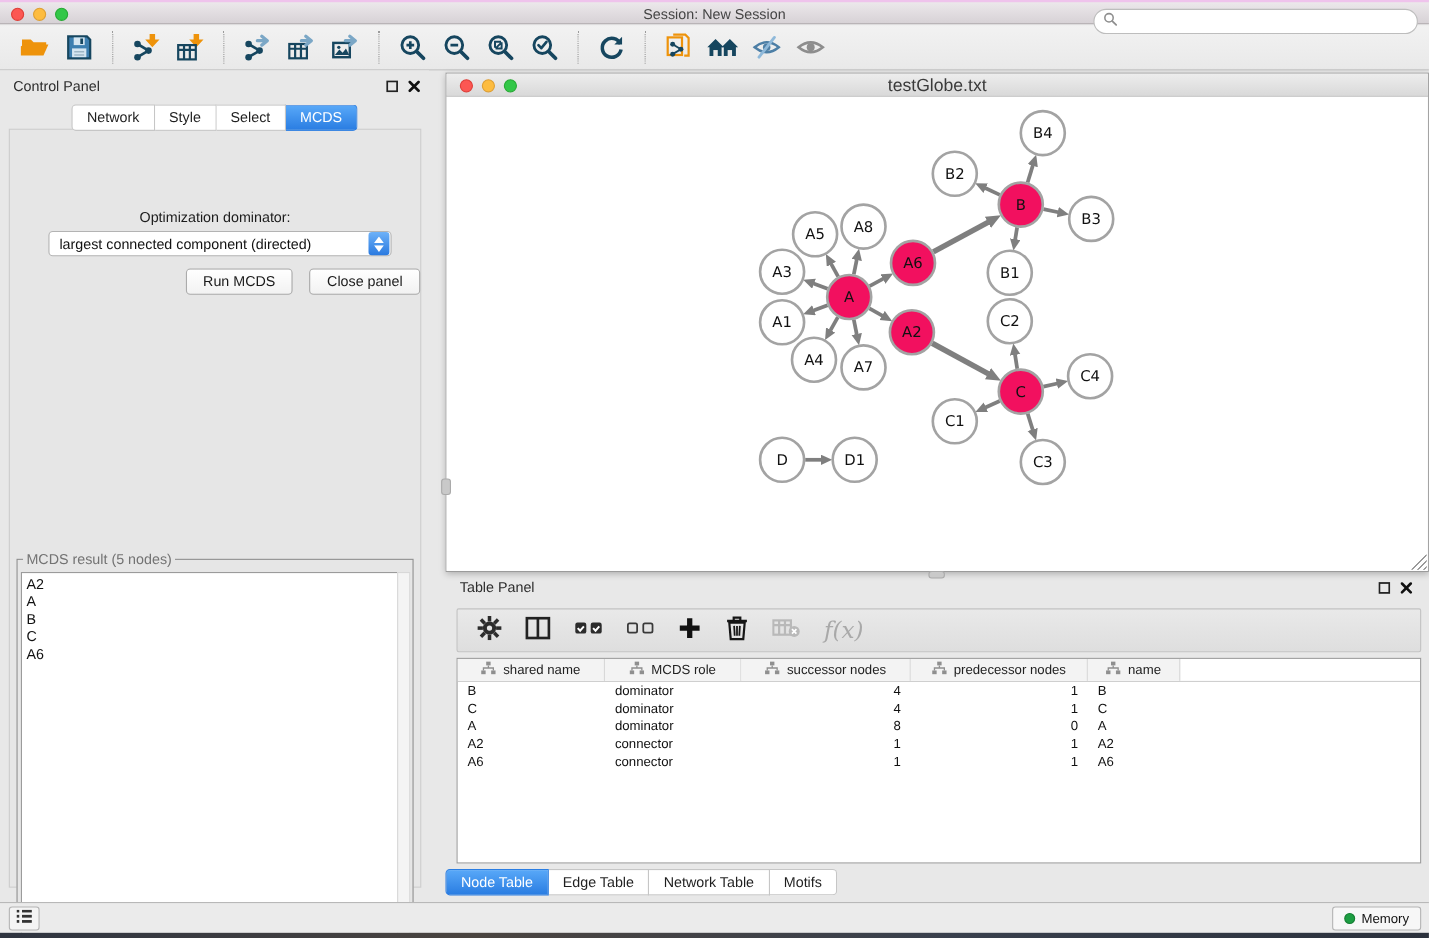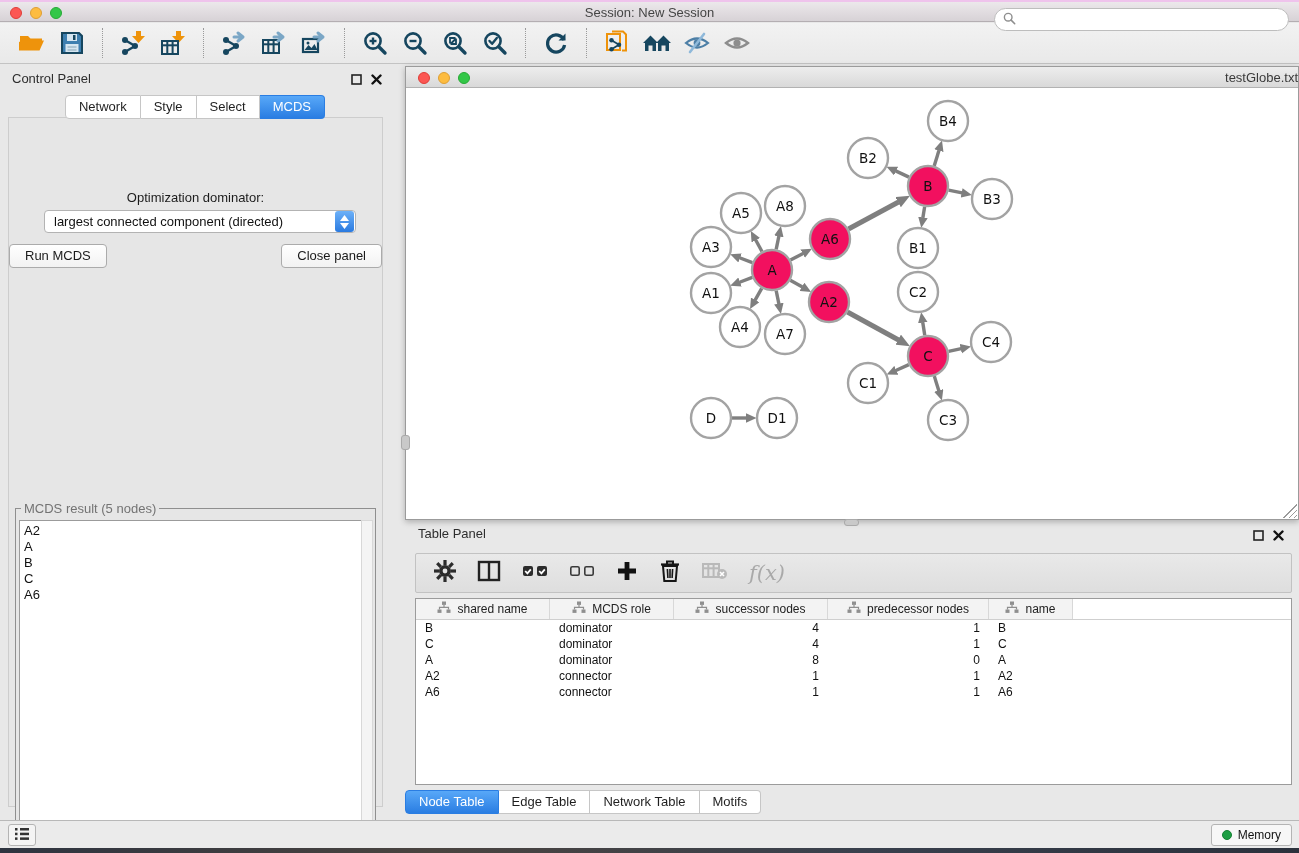--- a/index.html
+++ b/index.html
@@ -42,36 +42,36 @@
   .seg-btn.active { background:linear-gradient(#58a8f8,#2a7de2); color:#fff; border-color:#2a7de2; }
   .cp-body { position:absolute; left:8px; top:53px; width:375px; height:690px;
     background:#e6e6e6; border:1px solid #cdcdcd; }
   .opt-label { position:absolute; left:0; width:100%; top:72px; text-align:center; font-size:13px; color:#1c1c1c; }
   .combo { position:absolute; left:35px; top:92px; width:312px; height:23px; background:#fff;
     border:1px solid #b3b3b3; border-radius:4px; display:flex; align-items:center; }
   .combo .combo-text { flex:1; font-size:13px; color:#111; padding-left:9px; white-space:nowrap; overflow:hidden; }
   .combo .stepper { width:19px; height:21px; border-radius:3px; margin-right:1px;
     background:linear-gradient(#6db1f8,#2a7ae0); display:flex; flex-direction:column; align-items:center; justify-content:center; gap:2px; }
   .combo .stepper svg { display:block; }
-  .cp-buttons { position:absolute; left:0; width:100%; top:126px; display:flex; justify-content:space-between; gap:15px; }
+  .cp-buttons { position:absolute; left:0; width:100%; top:126px; display:flex; justify-content:flex-end; gap:15px; }
   .push-btn { font-size:13px; color:#1a1a1a; background:linear-gradient(#ffffff,#f2f2f2);
     border:1px solid #ababab; border-radius:4px; padding:3px 15px 4px; cursor:default; }
   fieldset.result-box { position:absolute; left:6px; top:383px; width:361px; height:345px;
     border:1px solid #8f8f8f; background:#e6e6e6; padding:0; }
   fieldset.result-box legend { font-size:13px; color:#737373; margin-left:5px; padding:0 3px; }
   .result-list { position:absolute; left:3px; top:4px; width:348px; height:330px; background:#fff;
     border:1px solid #9b9b9b; font-size:13px; color:#111; padding:2px 0 0 4px; line-height:16px; }
   .result-scroll { position:absolute; right:-12px; top:4px; width:12px; height:330px; background:#f4f4f4; border:1px solid #d8d8d8; }
 
   
   .net-window { position:absolute; left:405px; top:66px; width:894px; height:454px;
     background:#fff; border:1px solid #9b9b9b; box-shadow:0 2px 6px rgba(0,0,0,0.25); }
   .net-titlebar { position:absolute; left:0; top:0; width:100%; height:21px;
     background:linear-gradient(#ededed,#d9d9d9); border-bottom:1px solid #b2b2b2; }
-  .net-titlebar .title { position:absolute; left:0; right:0; top:3px; text-align:right; font-size:13px; color:#3a3a3a; }
+  .net-titlebar .title { position:absolute; left:0; right:0; top:3px; text-align:center; font-size:16px; color:#3a3a3a; }
   .net-titlebar .lights { top:5px; left:12px; }
   .net-canvas { position:absolute; left:0; top:21px; width:892px; height:431px; background:#fff; overflow:hidden; }
   .mini-vthumb { position:absolute; left:-5px; top:368px; width:9px; height:15px; background:#c9c9c9; border:1px solid #aaa; border-radius:3px; }
   .mini-hthumb { position:absolute; left:438px; bottom:-7px; width:15px; height:7px; background:#c9c9c9; border:1px solid #aaa; border-radius:3px; }
   .resize-grip { position:absolute; right:1px; bottom:1px; width:14px; height:14px;
     background:
       linear-gradient(135deg, transparent 48%, #9a9a9a 48%, #9a9a9a 54%, transparent 54%,
         transparent 68%, #9a9a9a 68%, #9a9a9a 74%, transparent 74%,
         transparent 86%, #9a9a9a 86%, #9a9a9a 92%, transparent 92%); }
 

